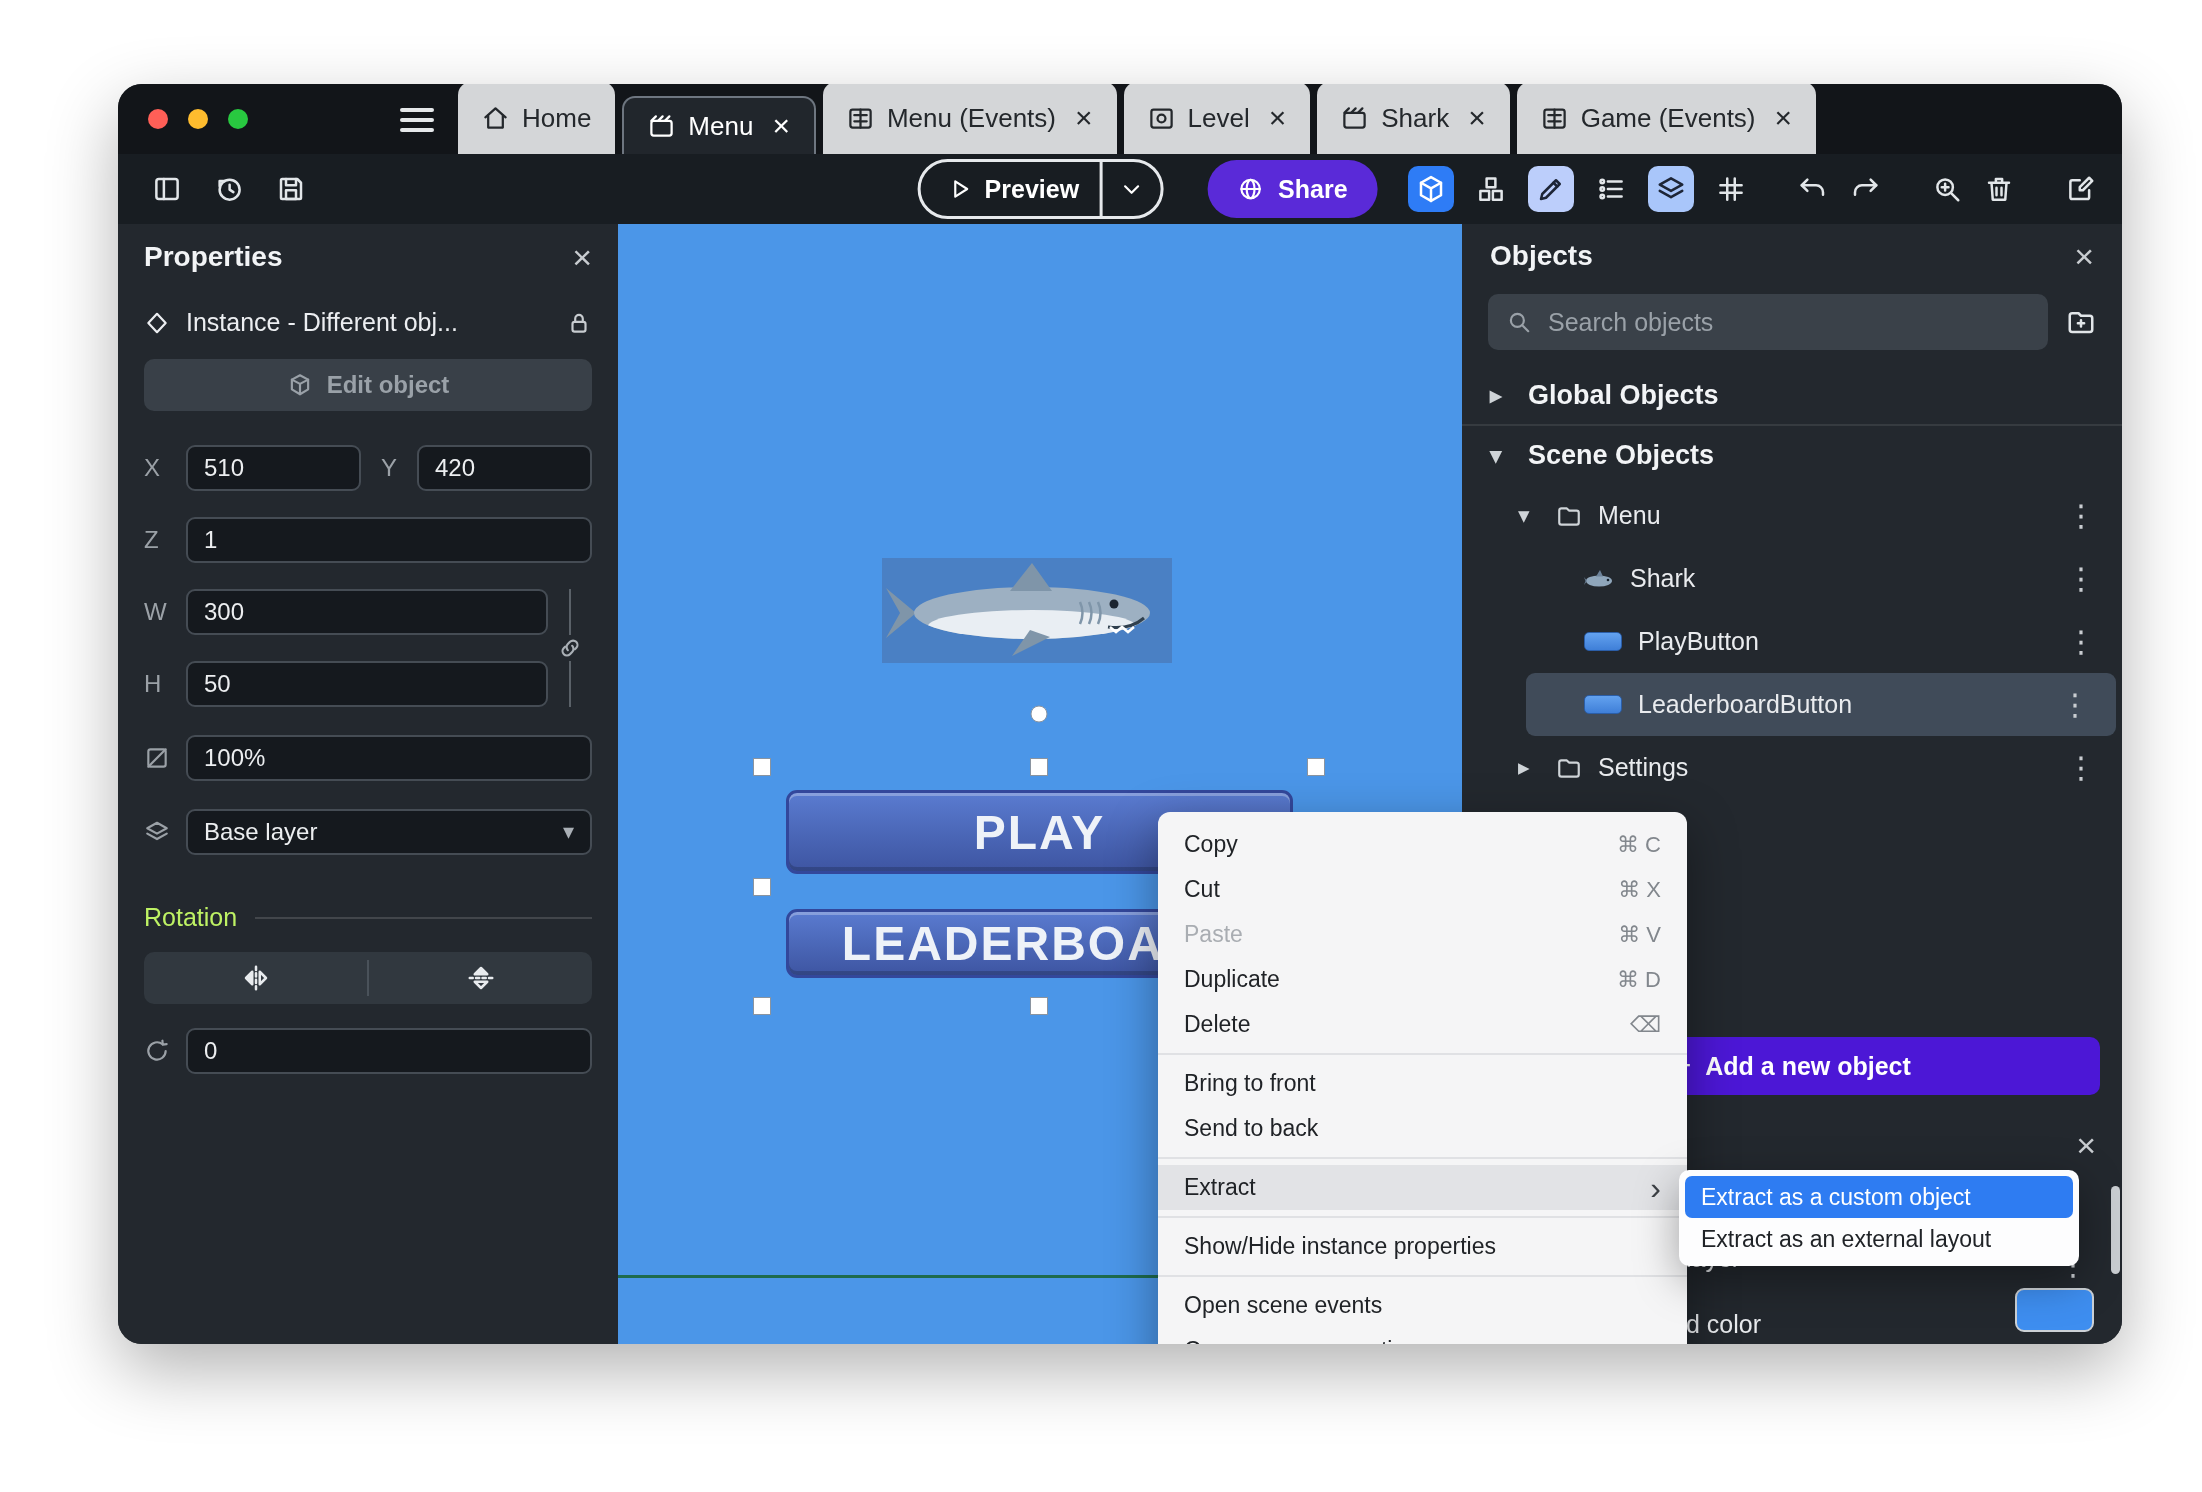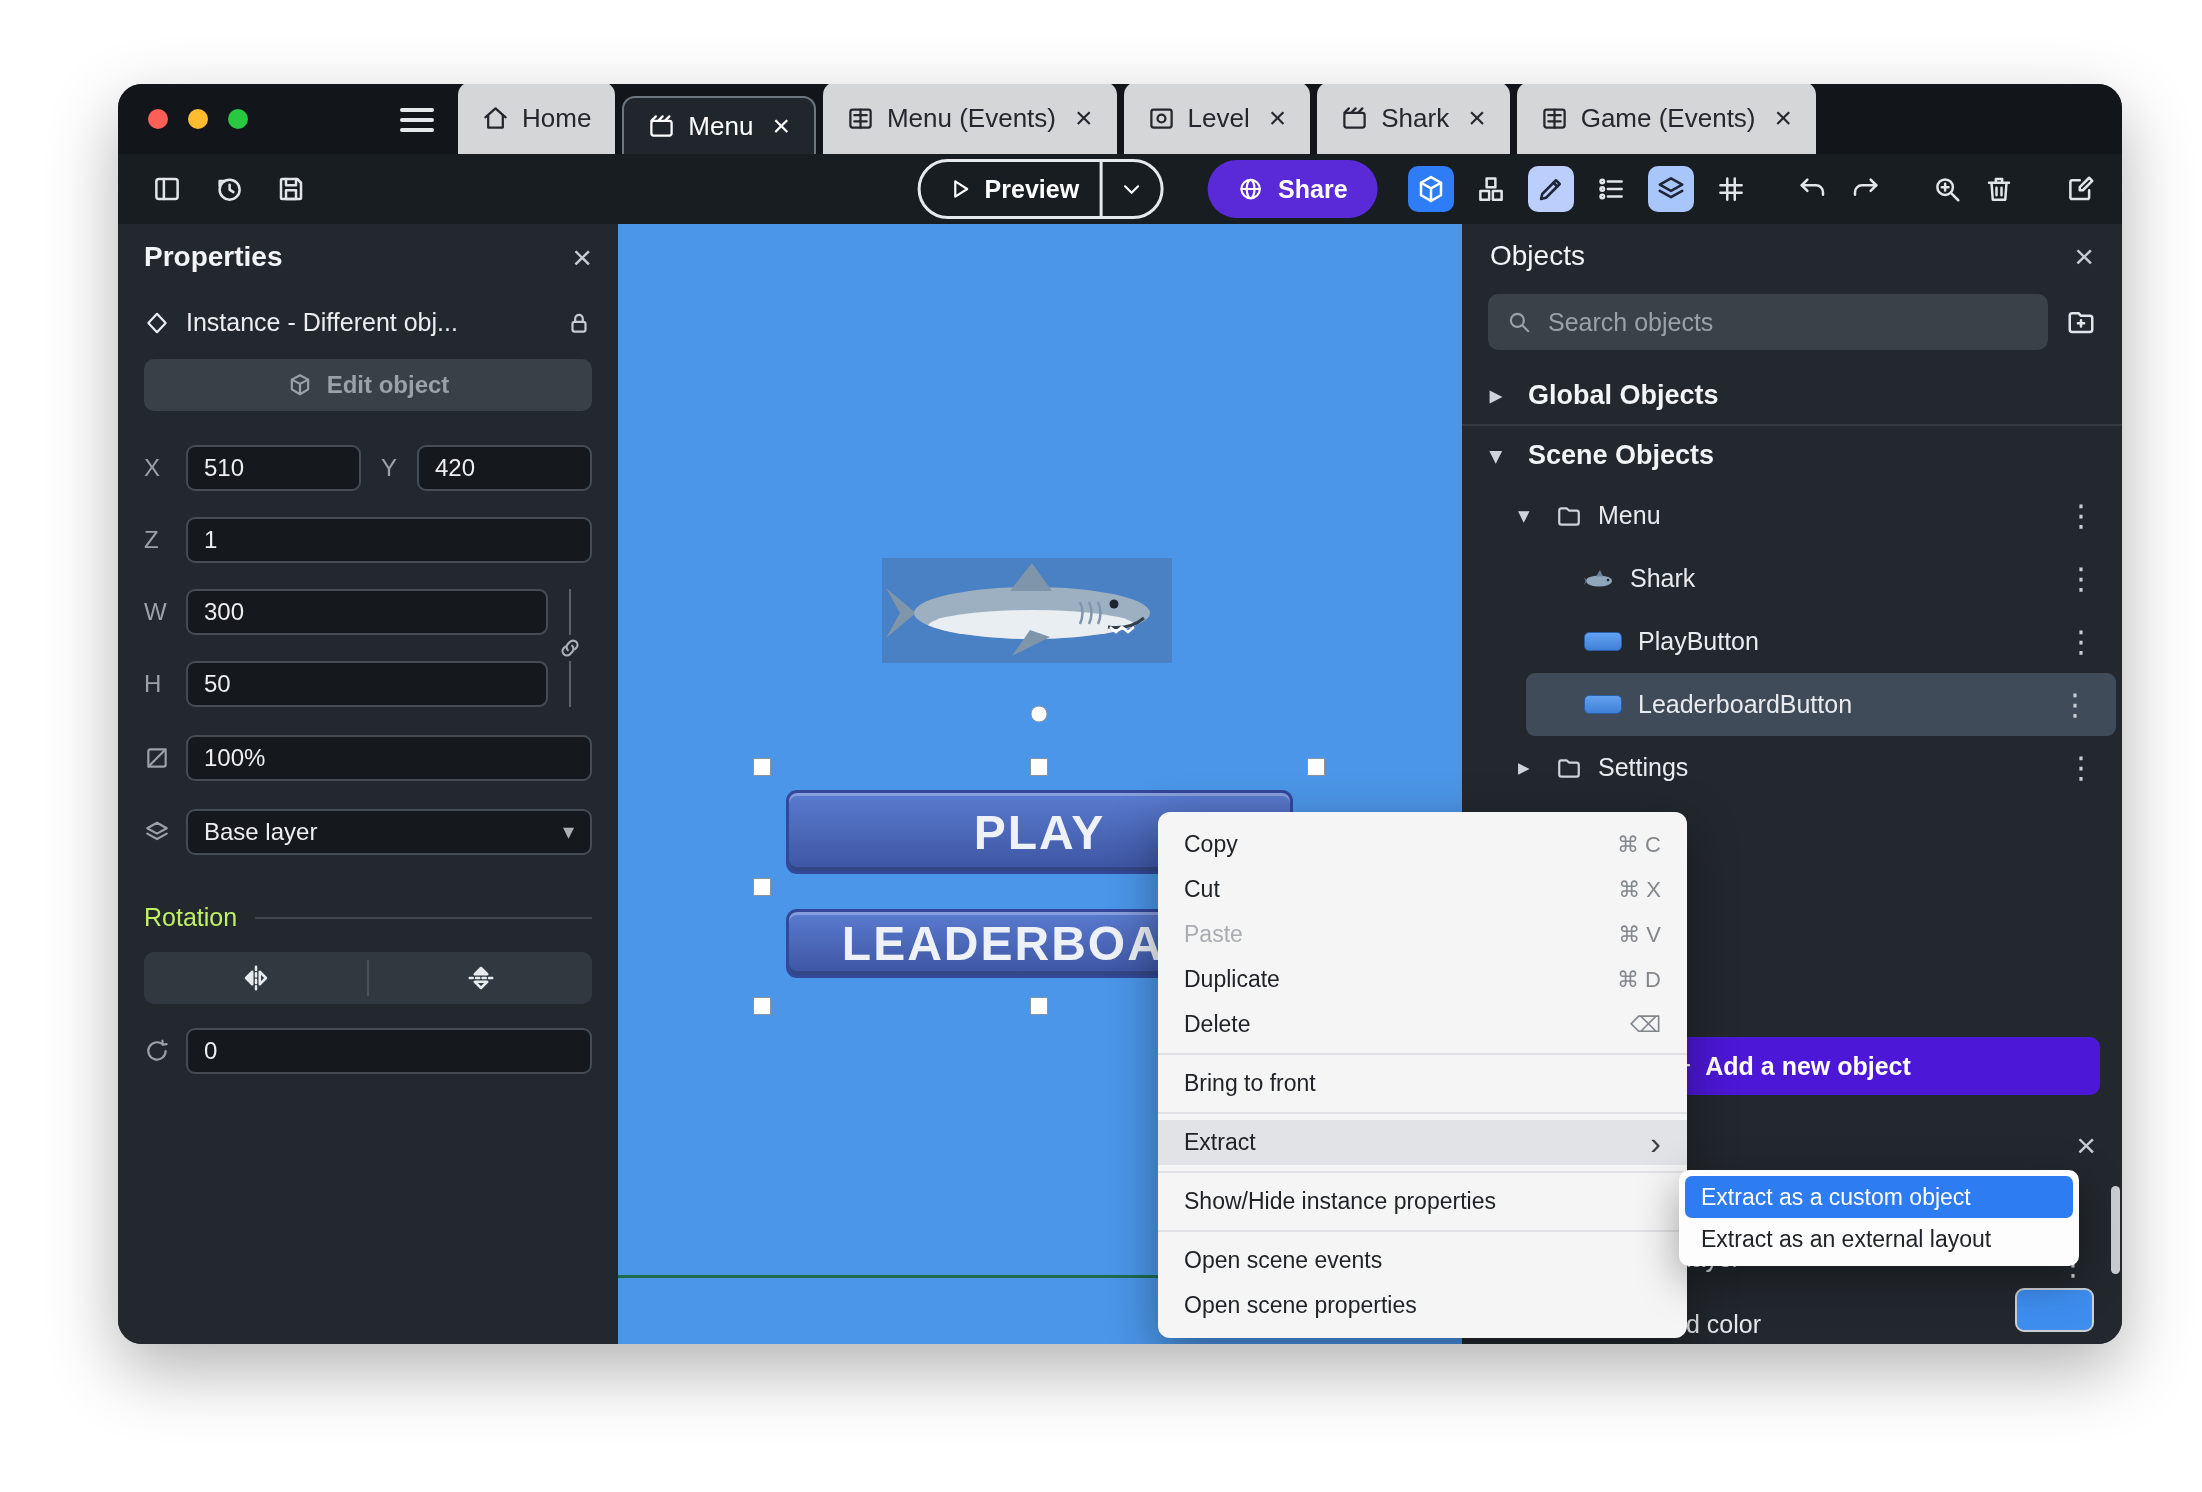--- a/index.html
+++ b/index.html
@@ -71,21 +71,21 @@
   .gbtn{position:absolute;left:168px;width:507px;border-radius:11px;background:linear-gradient(180deg,#5a7bd0 0%,#4a66b6 55%,#3e55a2 100%);border:3px solid #33479b;box-shadow:inset 0 3px 0 rgba(255,255,255,.28), inset 0 -4px 0 rgba(0,0,0,.18);display:flex;align-items:center;justify-content:center;color:#eef2f8;font-weight:700;font-size:48px;letter-spacing:2px;z-index:2;box-sizing:border-box;cursor:pointer}
   .gbtn.play{top:566px;height:84px}
   .gbtn.leader{top:685px;height:69px}
   .handle{position:absolute;width:16px;height:16px;background:#ffffff;border:1px solid #8a94a0;transform:translate(-50%,-50%);z-index:5}
   .rothandle{position:absolute;width:15px;height:15px;border-radius:50%;background:#ffffff;border:1px solid #8a94a0;transform:translate(-50%,-50%);z-index:5}
   .greenline{position:absolute;left:0;right:0;top:1051px;height:3px;background:#1e6b4e;z-index:0}
 
   
   .objects{width:660px;flex:none;background:#23282e;position:relative;box-sizing:border-box}
   .o-head{height:64px;display:flex;align-items:center;justify-content:space-between;padding:0 28px}
-  .o-title{font-size:28px;font-weight:400;color:#f2f4f6}
+  .o-title{font-size:28px;font-weight:700;color:#f2f4f6}
   .o-search{margin:6px 26px 16px 26px;display:flex;align-items:center;gap:18px}
   .sbox{flex:1;height:56px;background:#3a4149;border-radius:10px;display:flex;align-items:center;gap:14px;padding:0 18px;box-sizing:border-box;color:#9aa1a8}
   .sbox input{flex:1;min-width:0;background:transparent;border:none;outline:none;color:#e8eaed;font-size:25px;font-family:inherit}
   .sbox input::placeholder{color:#9aa1a8}
   .o-row{height:58px;display:flex;align-items:center;gap:16px;padding:0 28px;color:#f2f4f6;font-size:27px;font-weight:700;cursor:pointer}
   .chev{color:#cfd4d8;font-size:23px;width:22px;flex:none}
   .o-sep{height:2px;background:rgba(255,255,255,.09)}
   .t-row{height:63px;display:flex;align-items:center;gap:16px;color:#e9ebee;font-size:25px;cursor:pointer}
   .t-row .kebab{margin-left:auto;padding-right:26px;color:#c9cdd1;font-size:30px;line-height:1;cursor:pointer}
   .t-row.selected{background:#404b59;border-radius:9px;margin:0 6px 0 64px;padding-left:58px}
@@ -544,20 +544,23 @@
       <span class="cm-short">⌘ D</span>
     </div>
     <div class="cm-item">
       <span class="cm-label">Delete</span>
       <span class="cm-short">⌫</span>
     </div>
     <div class="cm-sep"></div>
     <div class="cm-item">
       <span class="cm-label">Bring to front</span>
     </div>
+    <div class="cm-item">
+      <span class="cm-label">Send to back</span>
+    </div>
     <div class="cm-sep"></div>
     <div class="cm-item highlight">
       <span class="cm-label">Extract</span>
       <span class="cm-arrow">›</span>
     </div>
     <div class="cm-sep"></div>
     <div class="cm-item">
       <span class="cm-label">Show/Hide instance properties</span>
     </div>
     <div class="cm-sep"></div>

